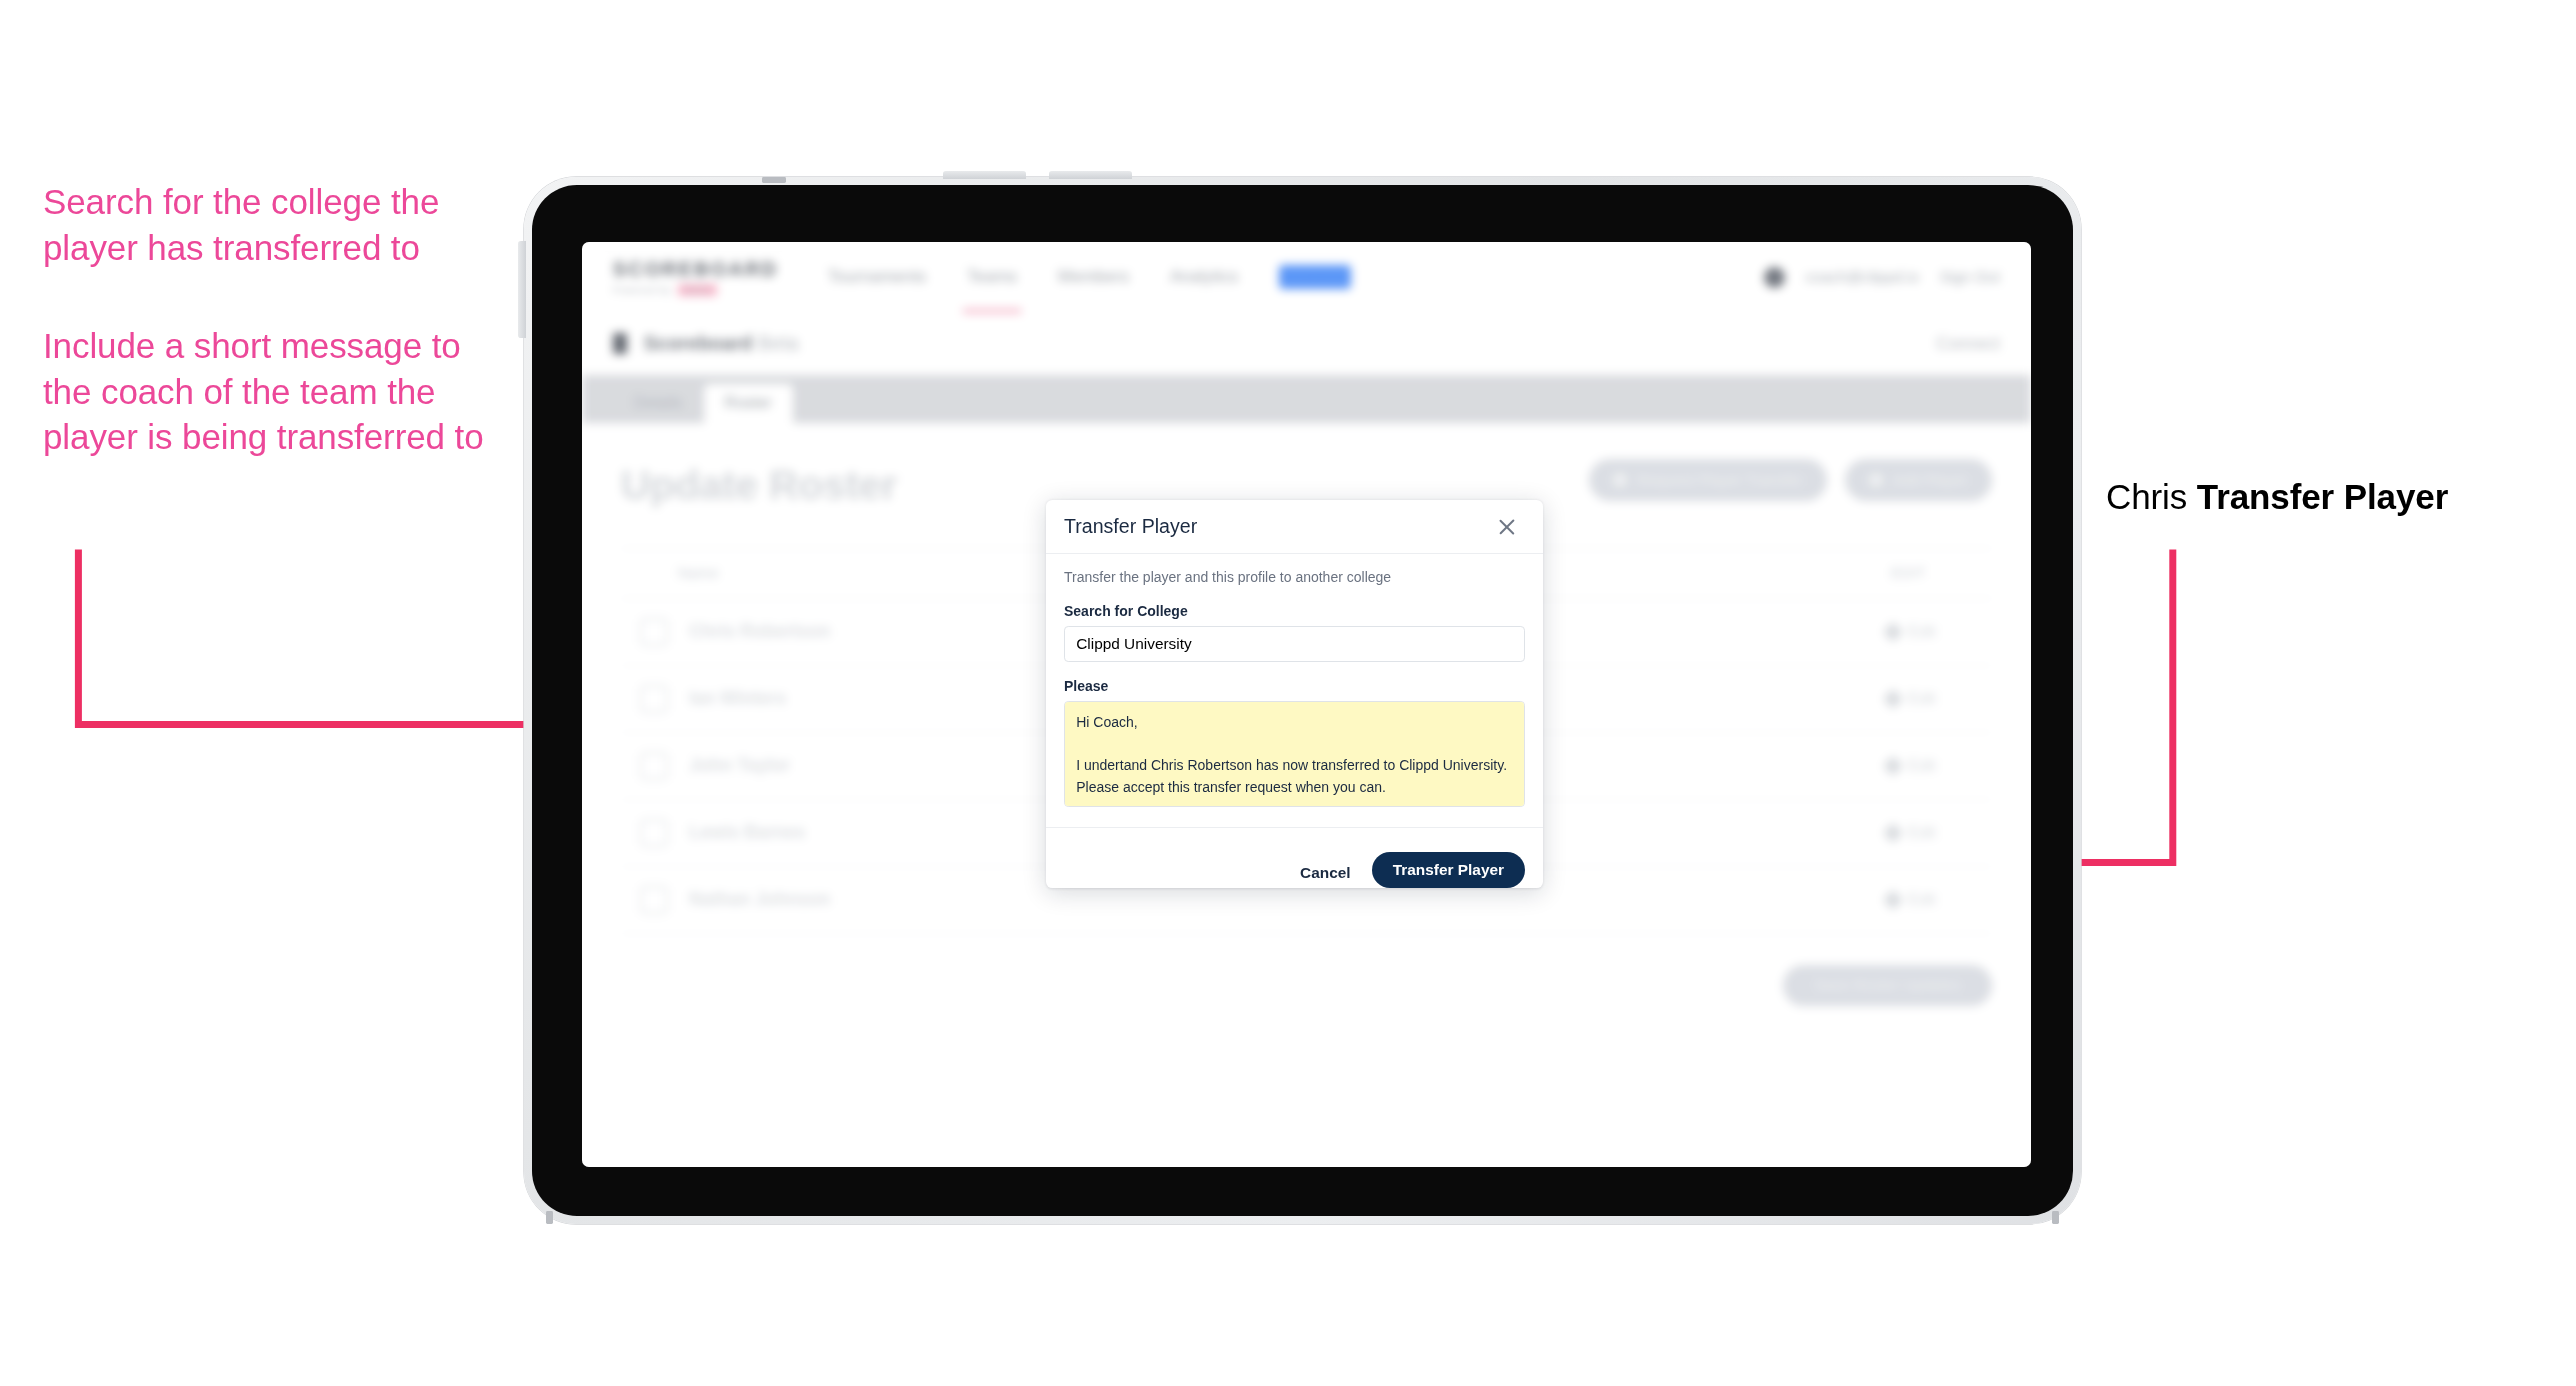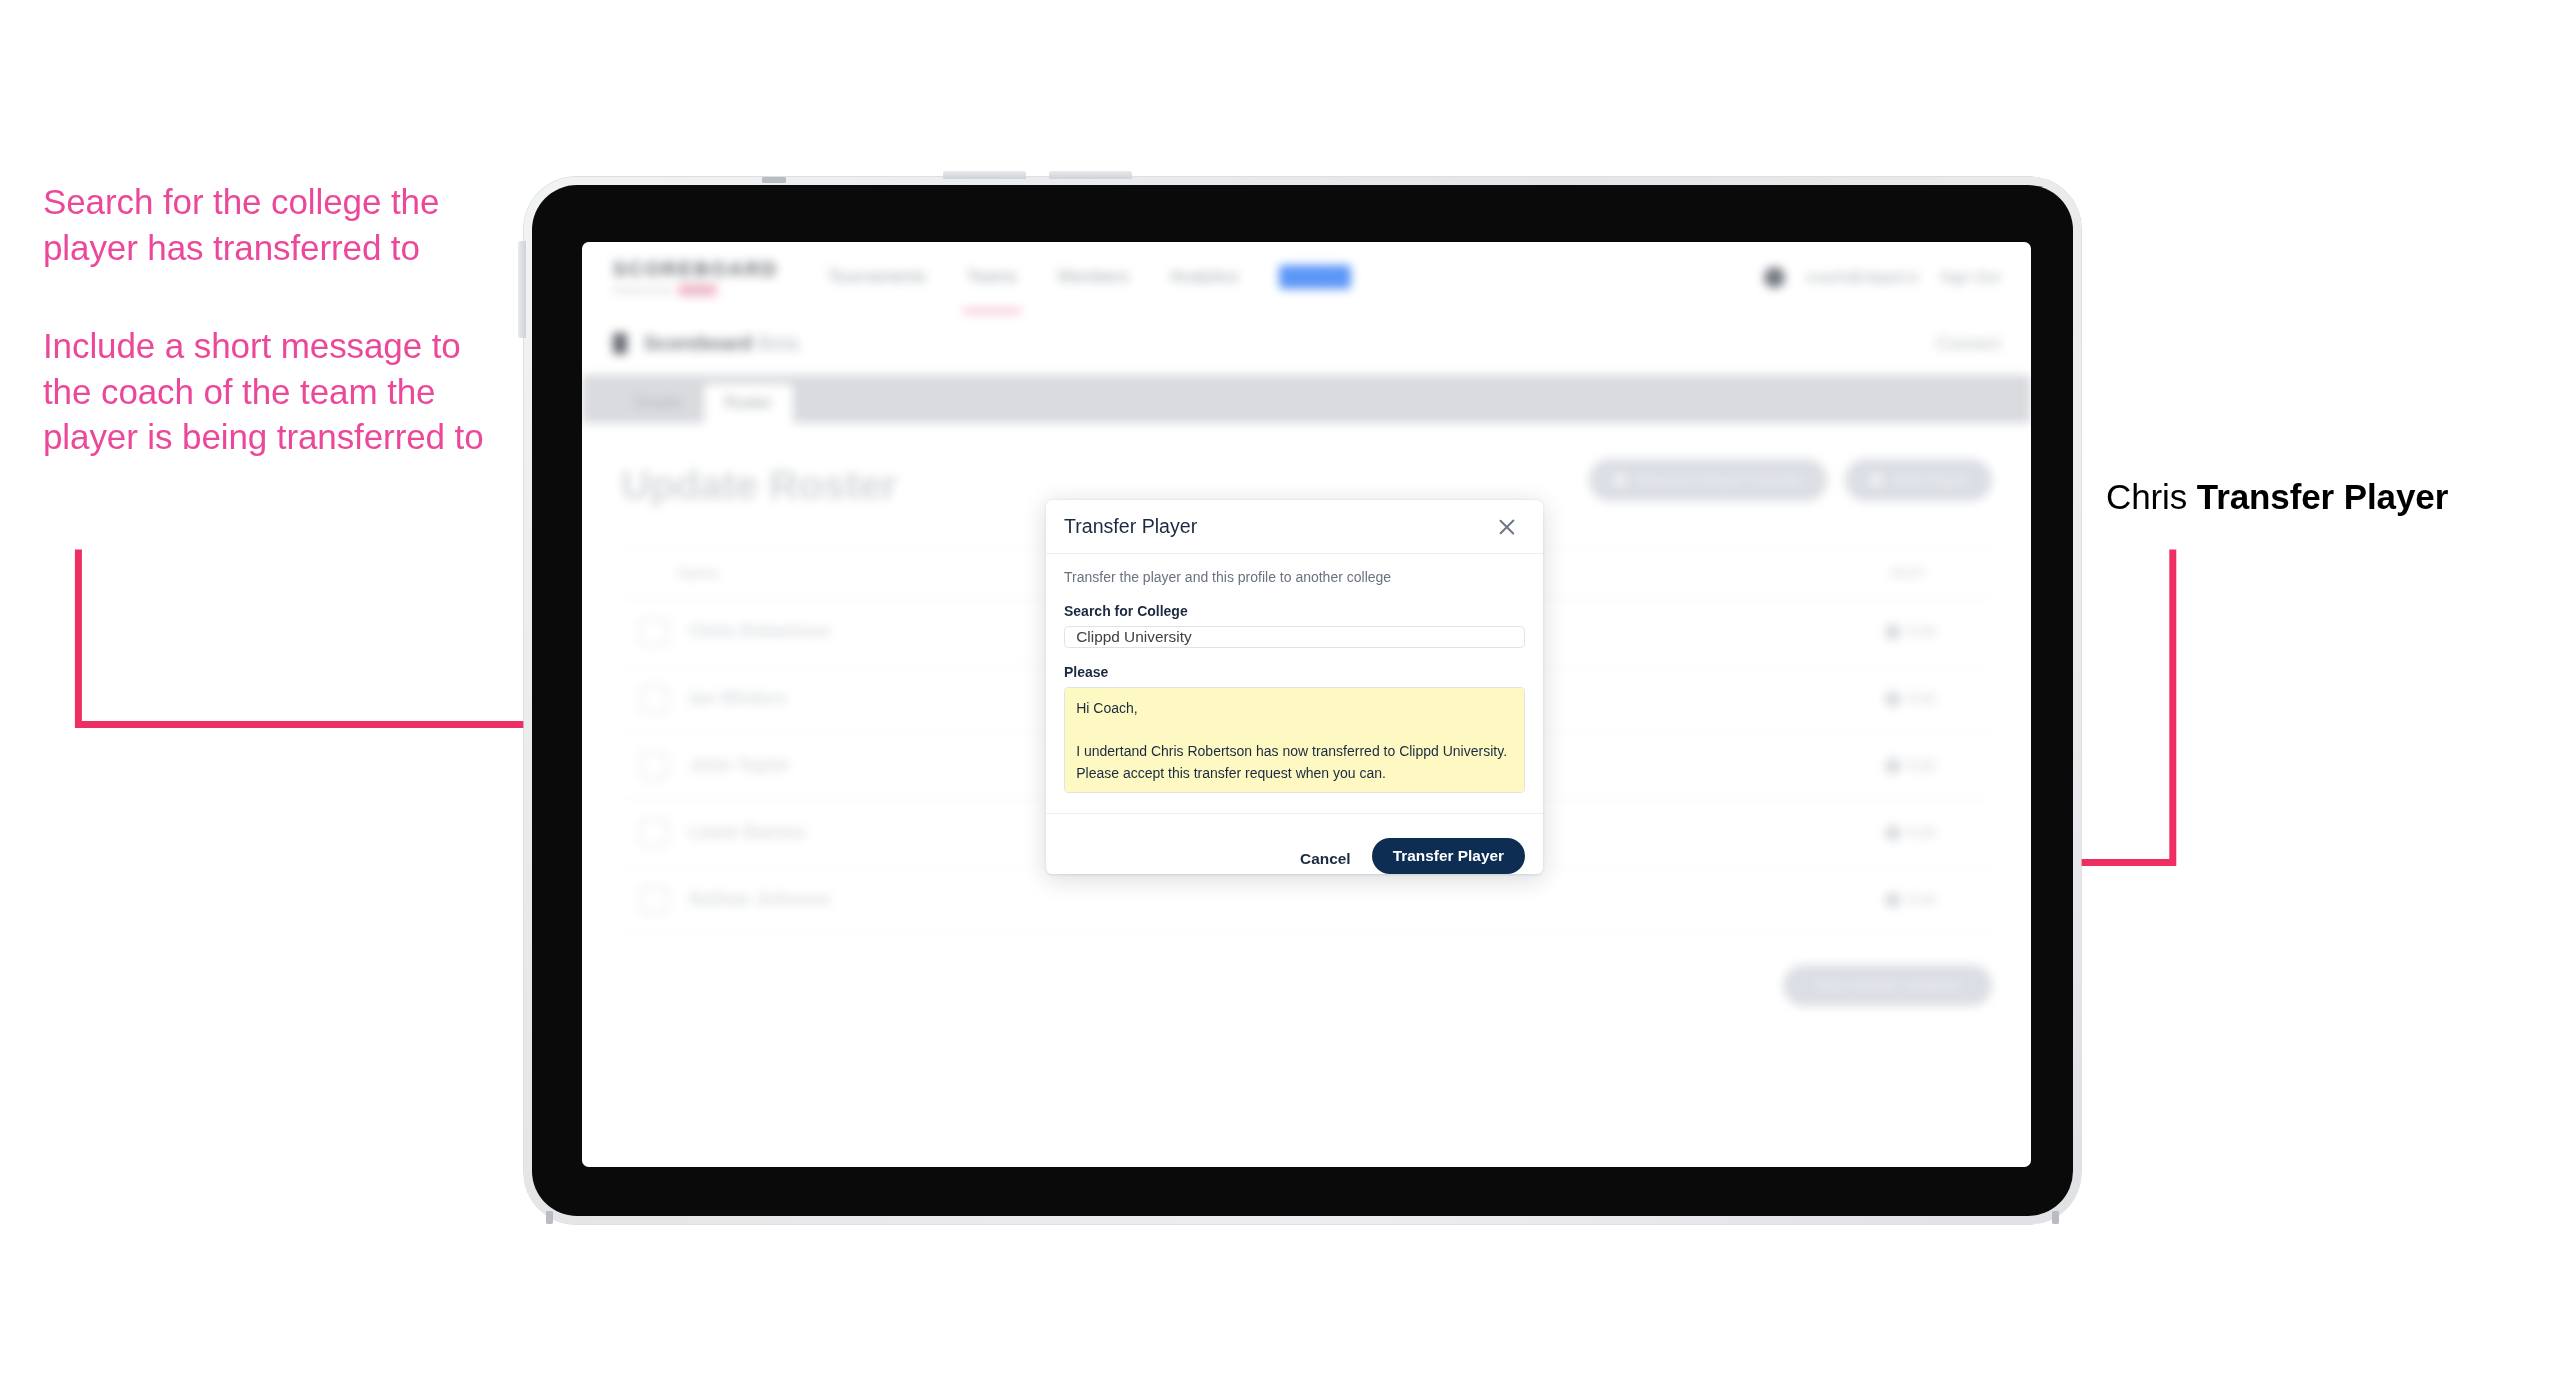--- a/index.html
+++ b/index.html
@@ -387,26 +387,26 @@
   }
   .field-label {
     font-size: 14px;
     color: #1b2a41;
     font-weight: 700;
     margin-bottom: 7px;
   }
   .text-input {
     width: 100%;
     box-sizing: border-box;
-    height: 22px;
+    height: 36px;
     border: 1px solid #dfe3e8;
     border-radius: 4.2px;
     padding: 0 11.2px;
     font-size: 15.4px;
-    color: #404040;
+    color: #000000;
     font-family: "Liberation Sans", sans-serif;
     background: #ffffff;
     outline: none;
   }
   .field-gap { height: 15.4px; }
   .text-area {
     width: 100%;
     box-sizing: border-box;
     height: 106px;
     border: 1px solid #dfe3e8;

